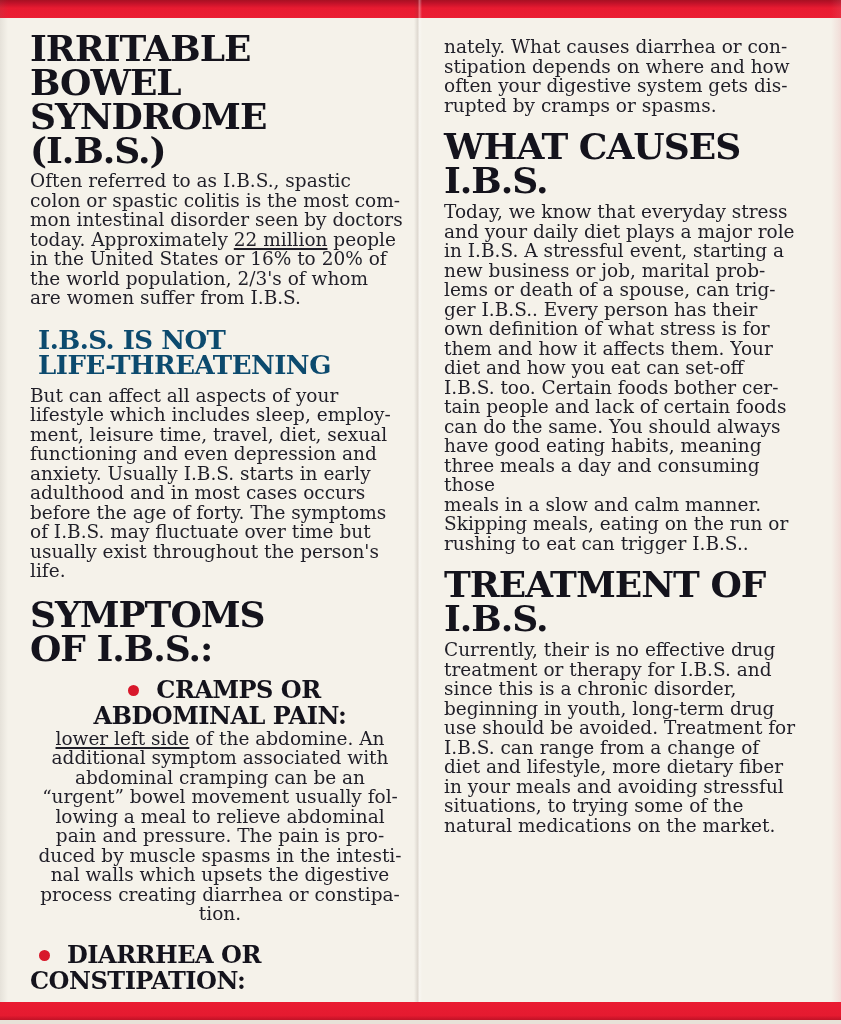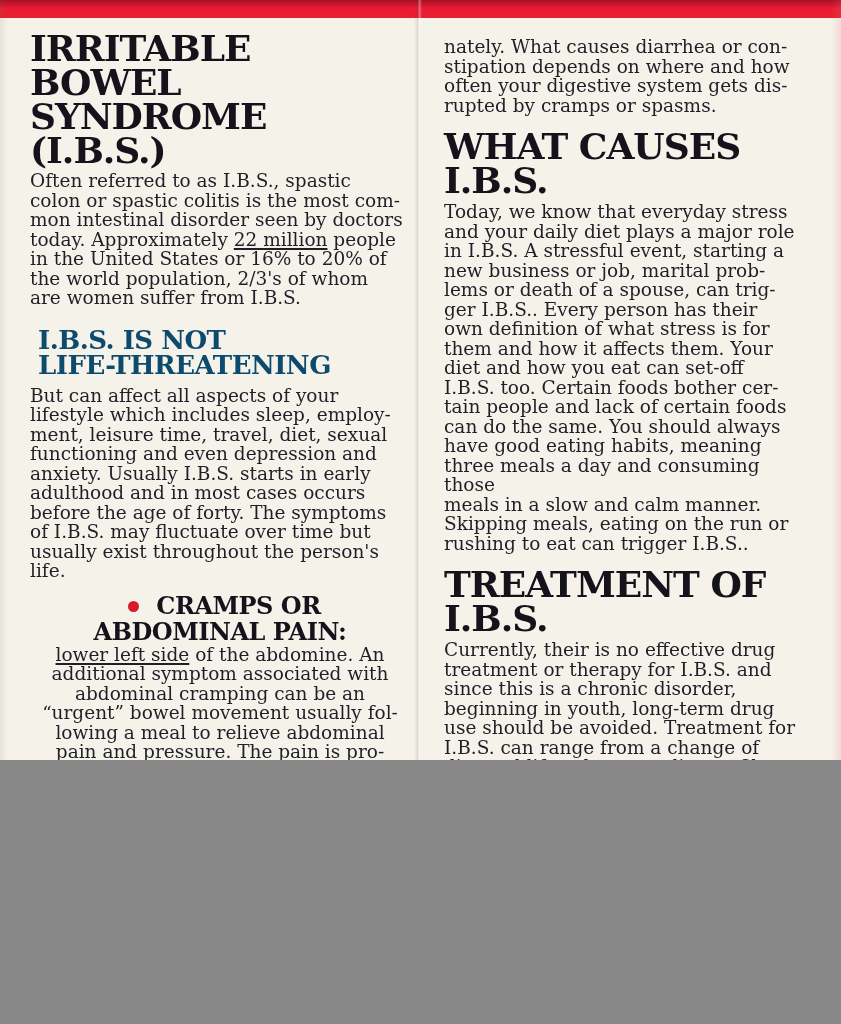--- a/index.html
+++ b/index.html
@@ -1,18 +1,18 @@
 <!DOCTYPE html>
 <html><head>
 <meta charset="utf-8">
 <style>
   html,body{margin:0;padding:0;background:#888;}
   .page{
     position:relative;
-    width:841px;height:760px;
+    width:841px;height:1024px;
     background:#f5f2ea;
     overflow:hidden;
     font-family:"DejaVu Serif","Liberation Serif",serif;
     color:#1a1922;
   }
   
   .bar-top{
     position:absolute;left:0;top:0;width:841px;height:18px;
     background:linear-gradient(to bottom,#a81022 0%,#c2122a 18%,#e91b31 45%,#ea1e33 100%);
   }
@@ -104,20 +104,22 @@
 lifestyle which includes sleep, employ-
 ment, leisure time, travel, diet, sexual
 functioning and even depression and
 anxiety. Usually I.B.S. starts in early
 adulthood and in most cases occurs
 before the age of forty. The symptoms
 of I.B.S. may fluctuate over time but
 usually exist throughout the person's
 life.</p>
 
+    <h2 class="h-big mt-h3">SYMPTOMS
+OF I.B.S.:</h2>
 
     <div class="bullet-block mt-bullet1">
       <div class="bullet-head"><span class="dot"></span><span class="bh-text">CRAMPS OR
 ABDOMINAL PAIN:</span></div>
       <p class="body-text"><span class="u">lower left side</span><span> of the abdomine. An
 additional symptom associated with
 abdominal cramping can be an
 “urgent” bowel movement usually fol-
 lowing a meal to relieve abdominal
 pain and pressure. The pain is pro-

